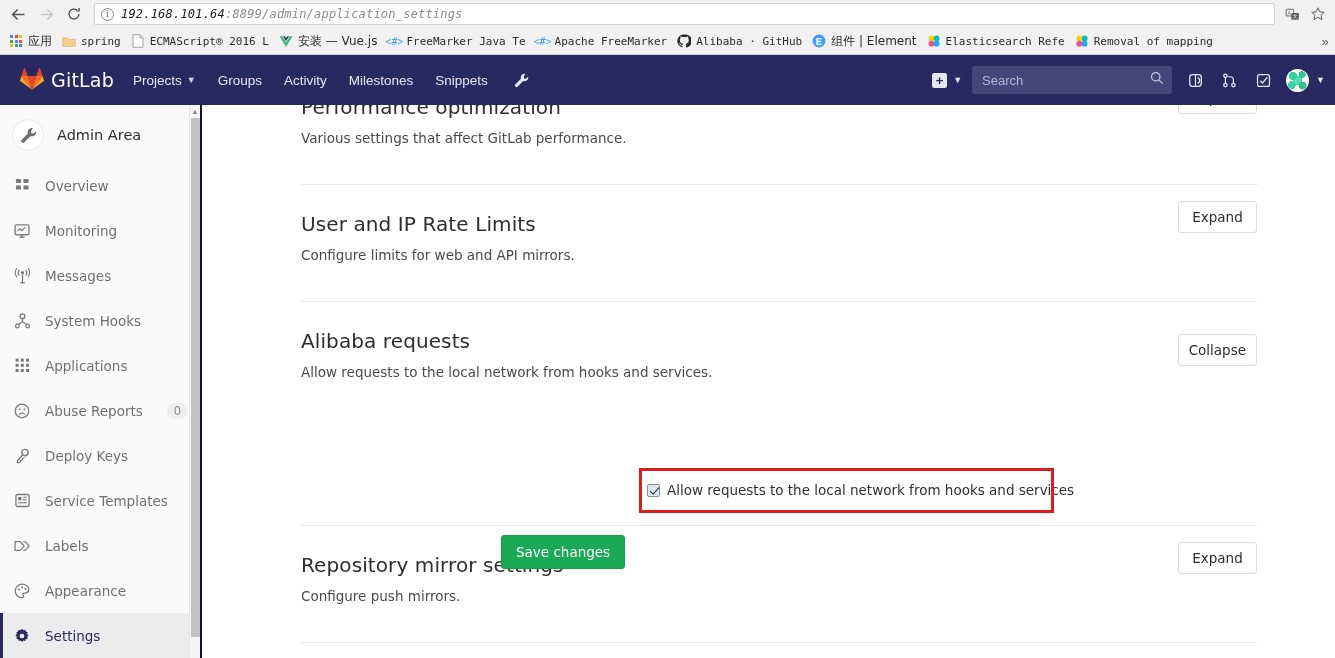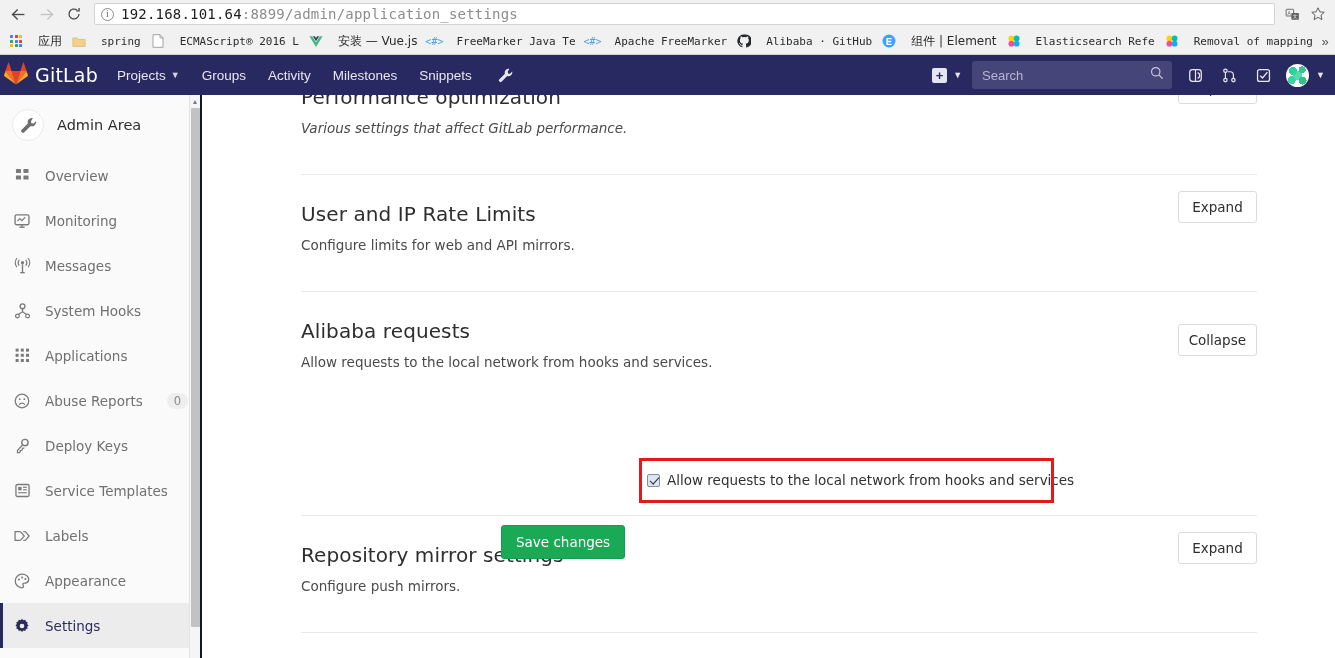--- a/index.html
+++ b/index.html
@@ -53,24 +53,25 @@
     font-size: 10px;
     line-height: 10px;
     text-align: center;
     font-family: "Liberation Serif", serif;
     flex: 0 0 auto;
     margin-right: 7px;
     display: flex; align-items: center; justify-content: center;
   }
   #url-text {
     font-family: "DejaVu Sans Mono", monospace;
-    font-size: 14px;
+    font-size: 12px;
     color: #202020;
     letter-spacing: 0.2px;
     white-space: nowrap;
+    font-style: italic;
   }
   #url-text .dim { color: #8c8c8c; }
   .tb-right-ic {
     width: 26px; height: 24px;
     display: flex; align-items: center; justify-content: center;
     color: #5f5f5f;
     flex: 0 0 auto;
   }
 
   
@@ -91,42 +92,42 @@
     flex: 0 0 auto;
     max-width: 210px;
     overflow: hidden;
   }
   .bm .bm-label {
     font-family: "DejaVu Sans Mono", monospace;
     font-size: 11px;
     color: #2b2b2b;
     white-space: nowrap;
     overflow: hidden;
-    margin-left: 15px;
+    margin-left: 5px;
   }
   .bm .bm-label.cn { font-family: "DejaVu Sans", sans-serif; font-size: 12px; }
   .bm-ic { width: 14px; height: 14px; flex: 0 0 auto; display:flex; align-items:center; justify-content:center;}
   #bm-overflow {
     position: absolute; right: 2px; top: 3px;
     width: 16px; height: 20px;
     display: flex; align-items: center; justify-content: center;
     color: #5a5a5a; font-size: 13px;
     background: #f1f1f1;
   }
   
   .apps-grid { display:grid; grid-template-columns: repeat(3,3px); grid-template-rows: repeat(3,3px); gap:1.5px; }
   .apps-grid i { display:block; width:3px; height:3px; border-radius:0.5px; }
 
   
   #gl-navbar {
-    height: 40px;
+    height: 50px;
     background: #292961;
     display: flex;
     align-items: center;
-    padding: 0 10px 0 0;
+    padding: 0 10px 0 16px;
     position: relative;
   }
   #gl-logo-wrap { display: flex; align-items: center; padding: 0 8px 0 4px; }
   #gl-logo-text {
     color: #ffffff; font-size: 19px; margin-left: 7px;
     font-family: "DejaVu Sans", sans-serif; letter-spacing: .2px;
   }
   .gl-nav-item {
     color: #e6e6f0;
     font-size: 13.5px;
@@ -780,21 +781,21 @@
       <div id="sb-arrow-up">▲</div>
       <div id="sb-thumb"></div>
     </div>
   </div>
 
   <div id="main">
     <div id="content-inner">
 
       <div class="settings-section" style="padding-top:0;">
         <h2 class="sec-title" style="margin-top:-10px;">Performance optimization</h2>
-        <p class="sec-desc" style="font-style:italic;">Various settings that affect GitLab performance.</p>
+        <p class="sec-desc" style="">Various settings that affect GitLab performance.</p>
         <div class="sec-toggle" style="top:-13px;">Expand</div>
       </div>
 
       <div class="divider" style="margin-top:38px;"></div>
 
       <div class="settings-section" style="padding-top:27px;">
         <h2 class="sec-title">User and IP Rate Limits</h2>
         <p class="sec-desc">Configure limits for web and API mirrors.</p>
         <div class="sec-toggle" style="top:16px;">Expand</div>
       </div>

